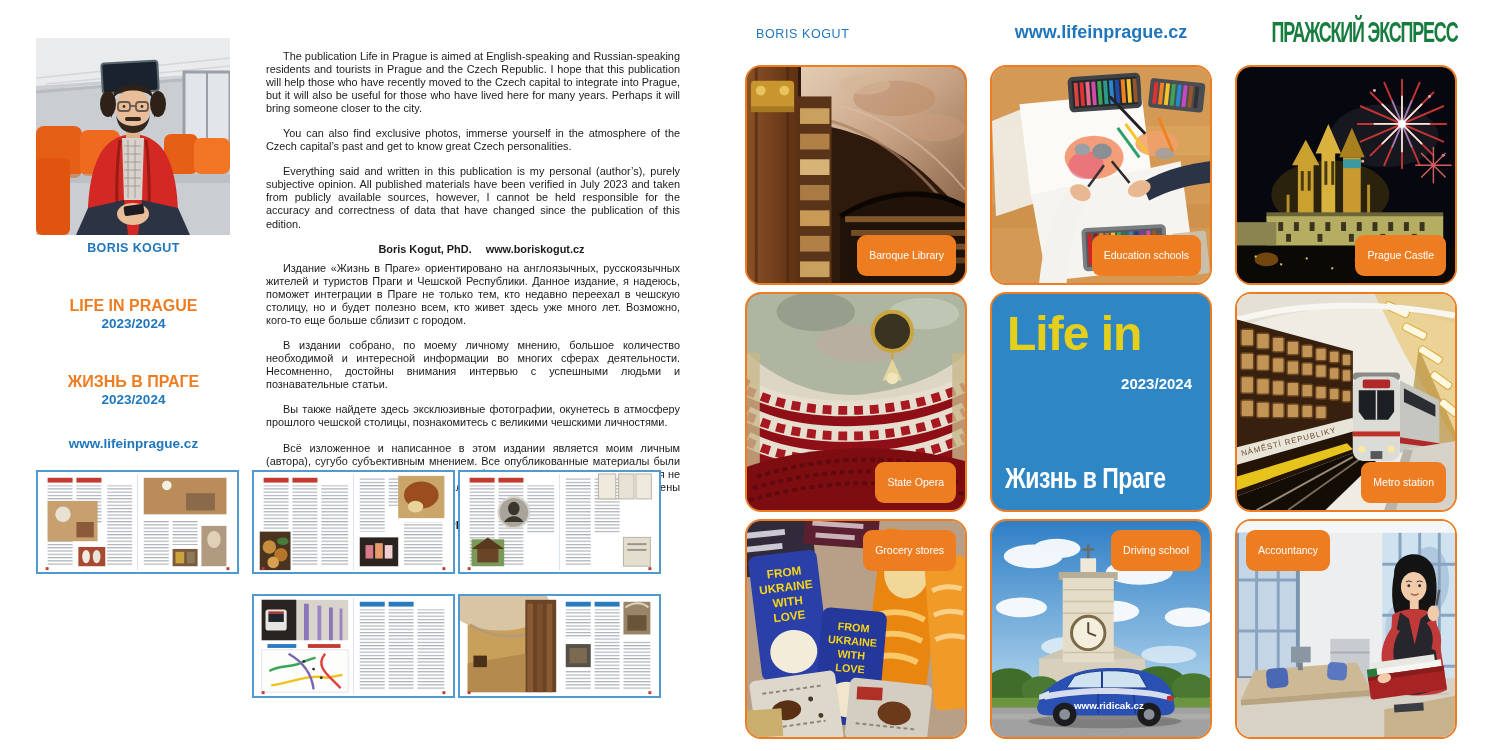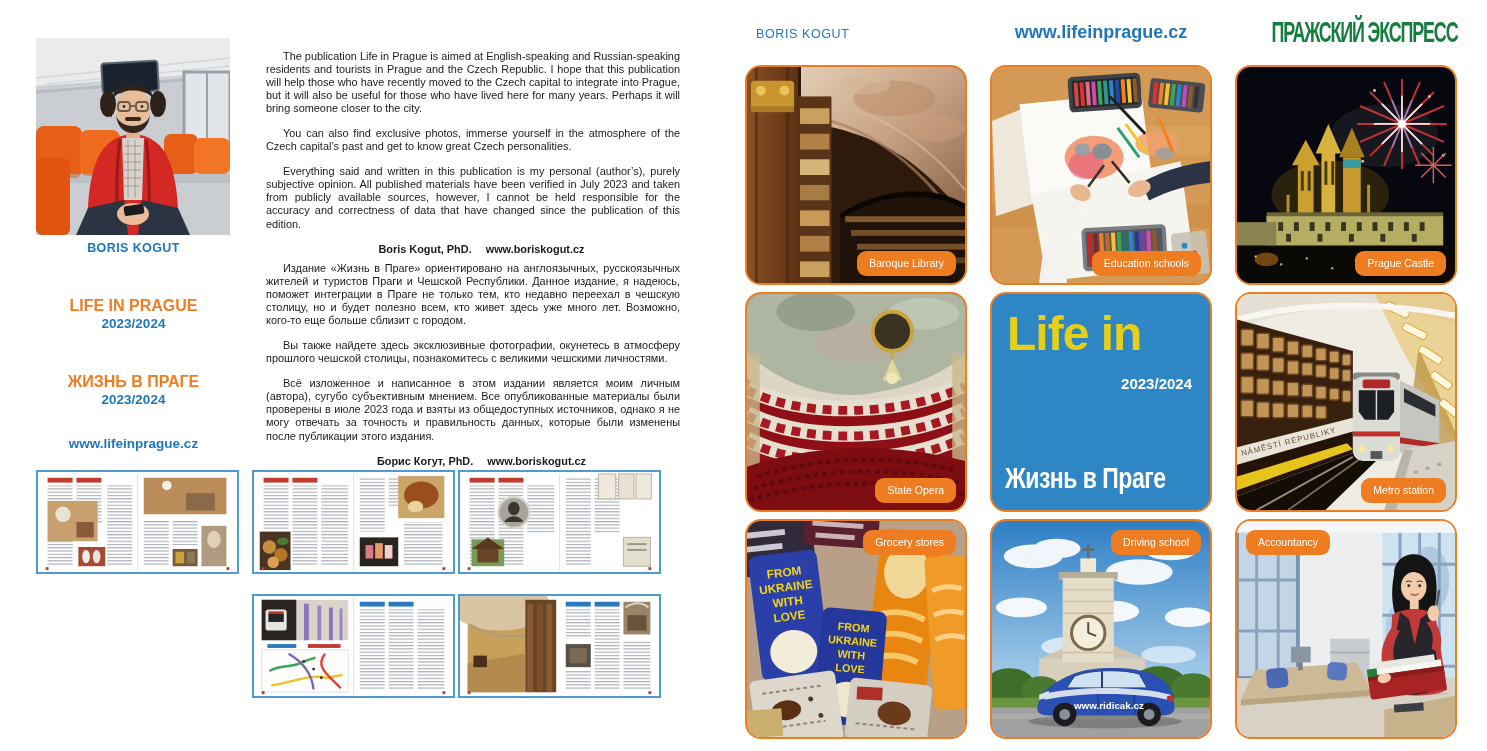--- a/index.html
+++ b/index.html
@@ -29,21 +29,21 @@
   .fc-author{left:756px;top:27px;font-size:12.5px;color:var(--brand-blue,#1f76bc);letter-spacing:.6px;}
   .fc-site{left:990px;top:22px;width:222px;text-align:center;font-size:18px;font-weight:bold;
            color:var(--brand-blue,#1f76bc);}
   .fc-publisher{right:30px;top:16px;font-size:23px;font-weight:bold;color:var(--publisher-green,#177d3e);
                 letter-spacing:-1.5px;transform:scale(.78,1.25);transform-origin:right top;white-space:nowrap;}
 
   .tile{position:absolute;width:222px;height:220px;margin:0;border:2.5px solid var(--accent-orange,#ee7d22);
         border-radius:16px;overflow:hidden;background:#ddd;box-sizing:border-box;}
   .tile svg{display:block;width:100%;height:100%;}
   .badge{position:absolute;background:var(--accent-orange,#ee7d22);color:#fff;font-size:10.5px;
-         line-height:17px;padding:4px 12px;border-radius:9px;white-space:nowrap;}
+         line-height:17px;padding:12px 12px;border-radius:9px;white-space:nowrap;}
   .badge-br{right:9px;bottom:7px;}
   .badge-tr{right:9px;top:9px;}
   .badge-tl{left:9px;top:9px;}
 
   .title-panel{background:var(--panel-blue,#2e86c5);}
   .tp-text{position:absolute;font-weight:bold;line-height:1;}
   .tp-line1{left:15px;top:16px;font-size:48px;color:var(--title-yellow,#e5cf1a);letter-spacing:-1px;}
   .tp-edition{right:18px;top:82px;font-size:15px;color:#fff;}
   .tp-line2{left:15px;top:102px;font-size:48px;color:var(--accent-orange,#ee7d22);letter-spacing:-1px;}
   .tp-line3{left:13px;top:170px;font-size:23px;color:#fff;transform:scaleY(1.25);transform-origin:left top;
@@ -133,20 +133,21 @@
 
     <div class="intro intro-en">
       <p>The publication Life in Prague is aimed at English-speaking and Russian-speaking residents and tourists in Prague and the Czech Republic. I hope that this publication will help those who have recently moved to the Czech capital to integrate into Prague, but it will also be useful for those who have lived here for many years. Perhaps it will bring someone closer to the city.</p>
       <p>You can also find exclusive photos, immerse yourself in the atmosphere of the Czech capital’s past and get to know great Czech personalities.</p>
       <p>Everything said and written in this publication is my personal (author’s), purely subjective opinion. All published materials have been verified in July 2023 and taken from publicly available sources, however, I cannot be held responsible for the accuracy and correctness of data that have changed since the publication of this edition.</p>
       <p class="sig"><span>Boris Kogut, PhD.</span><span class="sig-site">www.boriskogut.cz</span></p>
     </div>
 
     <div class="intro intro-ru">
       <p>Издание «Жизнь в Праге» ориентировано на англоязычных, русскоязычных жителей и туристов Праги и Чешской Республики. Данное издание, я надеюсь, поможет интеграции в Праге не только тем, кто недавно переехал в чешскую столицу, но и будет полезно всем, кто живет здесь уже много лет. Возможно, кого-то еще больше сблизит с городом.</p>
+      <p>В издании собрано, по моему личному мнению, большое количество необходимой и интересной информации во многих сферах деятельности. Несомненно, достойны внимания интервью с успешными людьми и познавательные статьи.</p>
       <p>Вы также найдете здесь эксклюзивные фотографии, окунетесь в атмосферу прошлого чешской столицы, познакомитесь с великими чешскими личностями.</p>
       <p>Всё изложенное и написанное в этом издании является моим личным (автора), сугубо субъективным мнением. Все опубликованные материалы были проверены в июле 2023 года и взяты из общедоступных источников, однако я не могу отвечать за точность и правильность данных, которые были изменены после публикации этого издания.</p>
       <p class="sig"><span>Борис Когут, PhD.</span><span class="sig-site">www.boriskogut.cz</span></p>
     </div>
 
     <div class="spread" style="left:36px;top:470px">
       <svg viewBox="0 0 199 104">
         <rect width="199" height="104" fill="#fff"></rect>
           <line x1="99.5" y1="2" x2="99.5" y2="102" stroke="#dde3ea"></line>
         <rect x="6" y="6" width="26" height="5" fill="#c23b2e"></rect>

